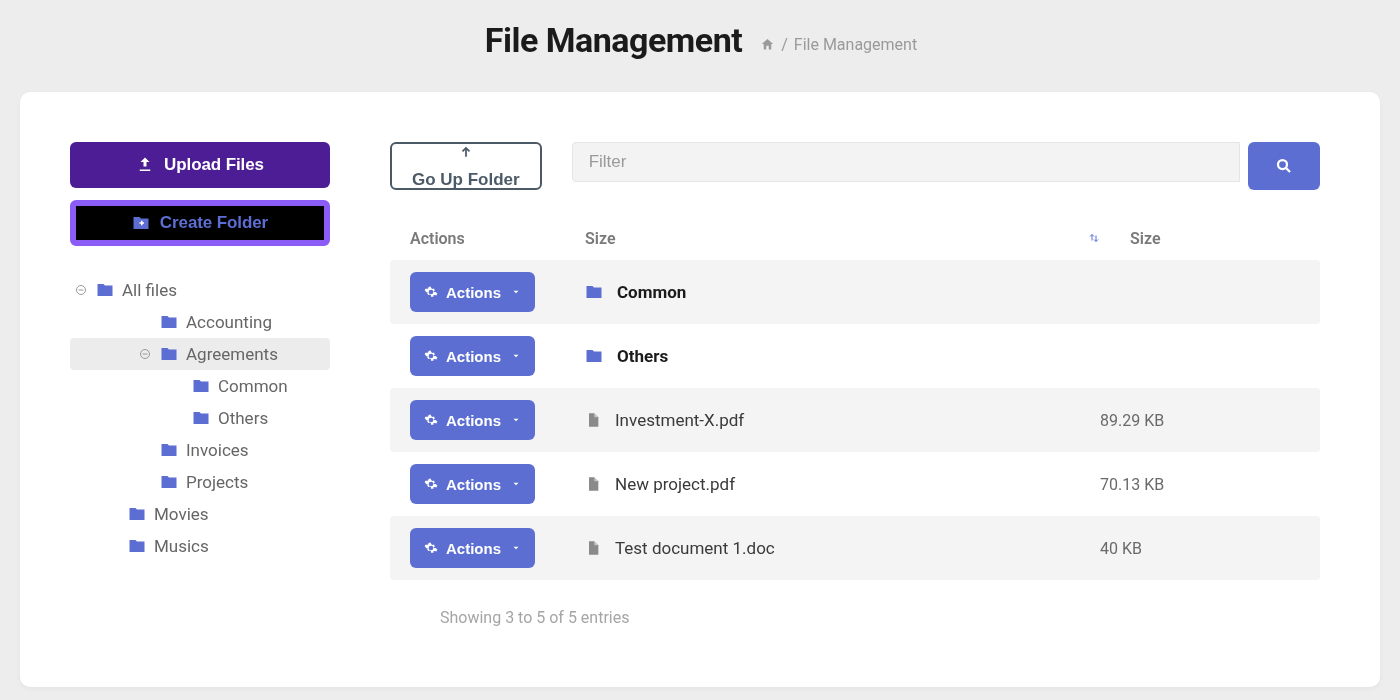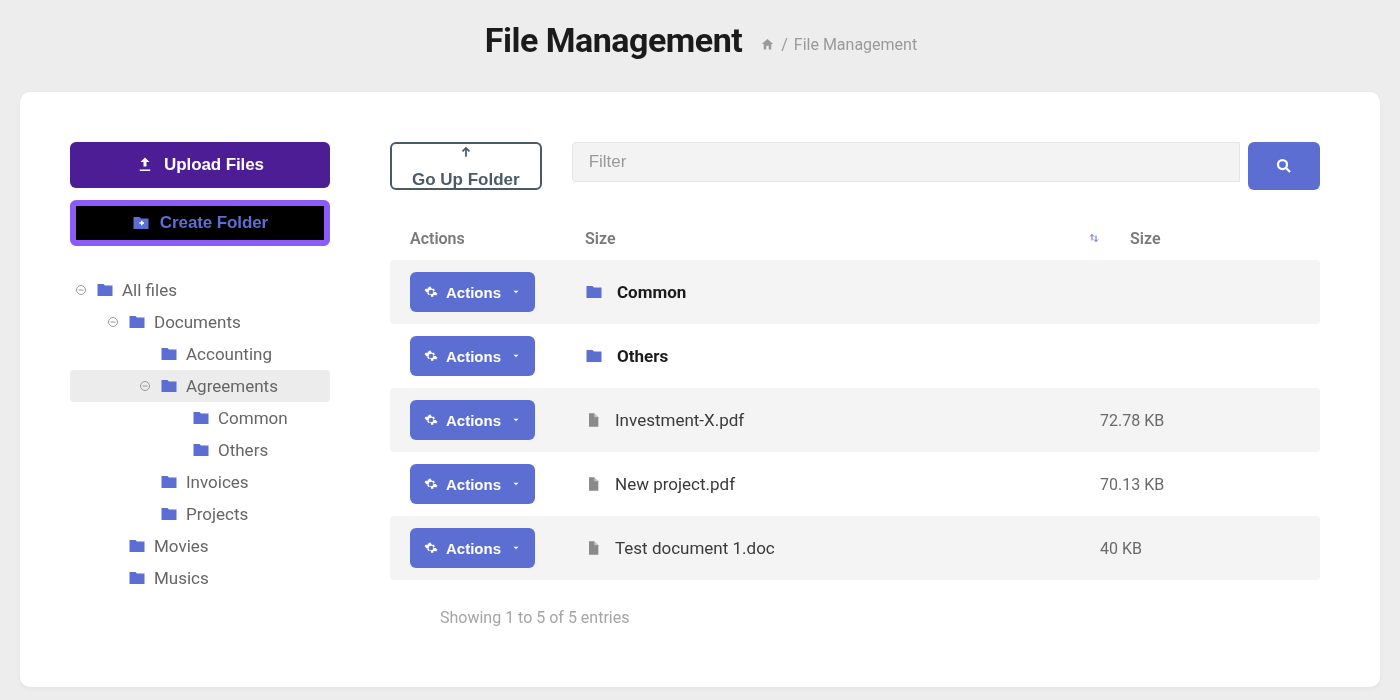--- a/index.html
+++ b/index.html
@@ -279,34 +279,20 @@
                   <path d="M7 12h10"></path>
                 </svg>
               </span>
               <span class="folder-ic">
                 <svg width="18" height="18" viewBox="0 0 24 24" fill="currentColor">
                   <path d="M10 4H2v16h20V6H12l-2-2z"></path>
                 </svg>
               </span>
               <span>All files</span>
             </div>
-            <div class="tree-row ind-1">
-              <span class="toggle">
-                <svg width="12" height="12" viewBox="0 0 24 24" fill="none" stroke="#999" stroke-width="2">
-                  <circle cx="12" cy="12" r="9"></circle>
-                  <path d="M7 12h10"></path>
-                </svg>
-              </span>
-              <span class="folder-ic">
-                <svg width="18" height="18" viewBox="0 0 24 24" fill="currentColor">
-                  <path d="M10 4H2v16h20V6H12l-2-2z"></path>
-                </svg>
-              </span>
-              <span>Documents</span>
-            </div>
             <div class="tree-row ind-2">
               <span class="toggle"></span>
               <span class="folder-ic">
                 <svg width="18" height="18" viewBox="0 0 24 24" fill="currentColor">
                   <path d="M10 4H2v16h20V6H12l-2-2z"></path>
                 </svg>
               </span>
               <span>Accounting</span>
             </div>
             <div class="tree-row ind-2 active">
@@ -487,21 +473,21 @@
                 <div class="name-cell">
                   <span class="ic-file">
                     <svg width="16" height="18" viewBox="0 0 24 24" fill="currentColor">
                       <path d="M6 2h8l6 6v14H6V2z"></path>
                       <path d="M14 2v6h6" fill="#fff" opacity="0.5"></path>
                     </svg>
                   </span>
                   <span>Investment-X.pdf</span>
                 </div>
                 <div></div>
-                <div class="size-cell">72.78 KB</div>
+                <div class="size-cell">89.29 KB</div>
               </div>
               <div class="trow">
                 <div><button class="actions-btn">
                     <span>
                       <svg width="14" height="14" viewBox="0 0 24 24" fill="#fff">
                         <path d="M12 8a4 4 0 100 8 4 4 0 000-8zm9 4a7 7 0 01-.1 1.2l2.1 1.6-2 3.4-2.5-1a7 7 0 01-2 .1l-.4 2.7h-4l-.4-2.7a7 7 0 01-2-1.1l-2.5 1-2-3.4 2.1-1.6A7 7 0 013 12a7 7 0 01.1-1.2L1 9.2l2-3.4 2.5 1a7 7 0 012-1.1L7.9 3h4l.4 2.7a7 7 0 012 1.1l2.5-1 2 3.4-2.1 1.6c.1.4.1.8.1 1.2z"></path>
                       </svg>
                     </span>
                     <span>Actions</span>
                     <span class="caret">
@@ -544,18 +530,18 @@
                     </svg>
                   </span>
                   <span>Test document 1.doc</span>
                 </div>
                 <div></div>
                 <div class="size-cell">40 KB</div>
               </div>
             </div>
         </div>
 
-        <div class="footer-info">Showing 1 to 5 of 5 entries</div>
+        <div class="footer-info">Showing 3 to 5 of 5 entries</div>
       </div>
 
     </div>
   </div>
 </div>
 
 </body></html>

